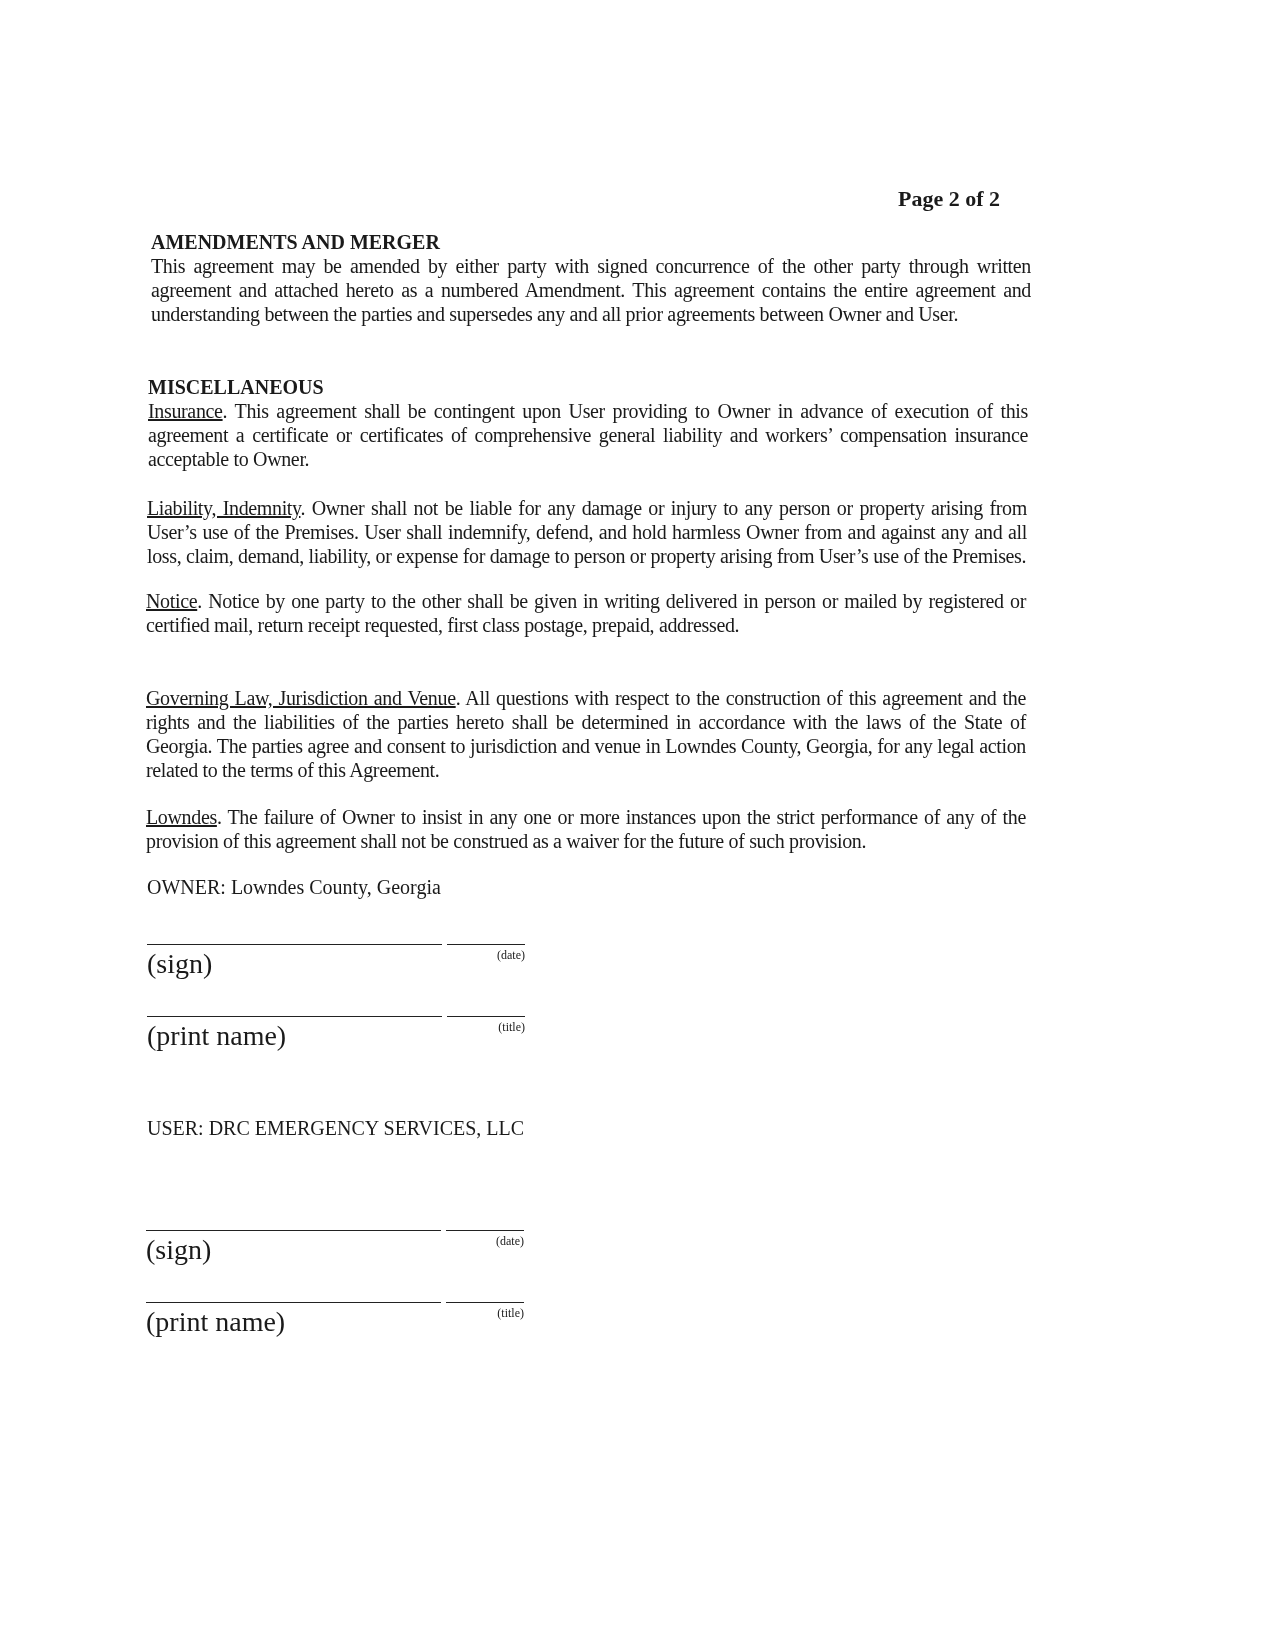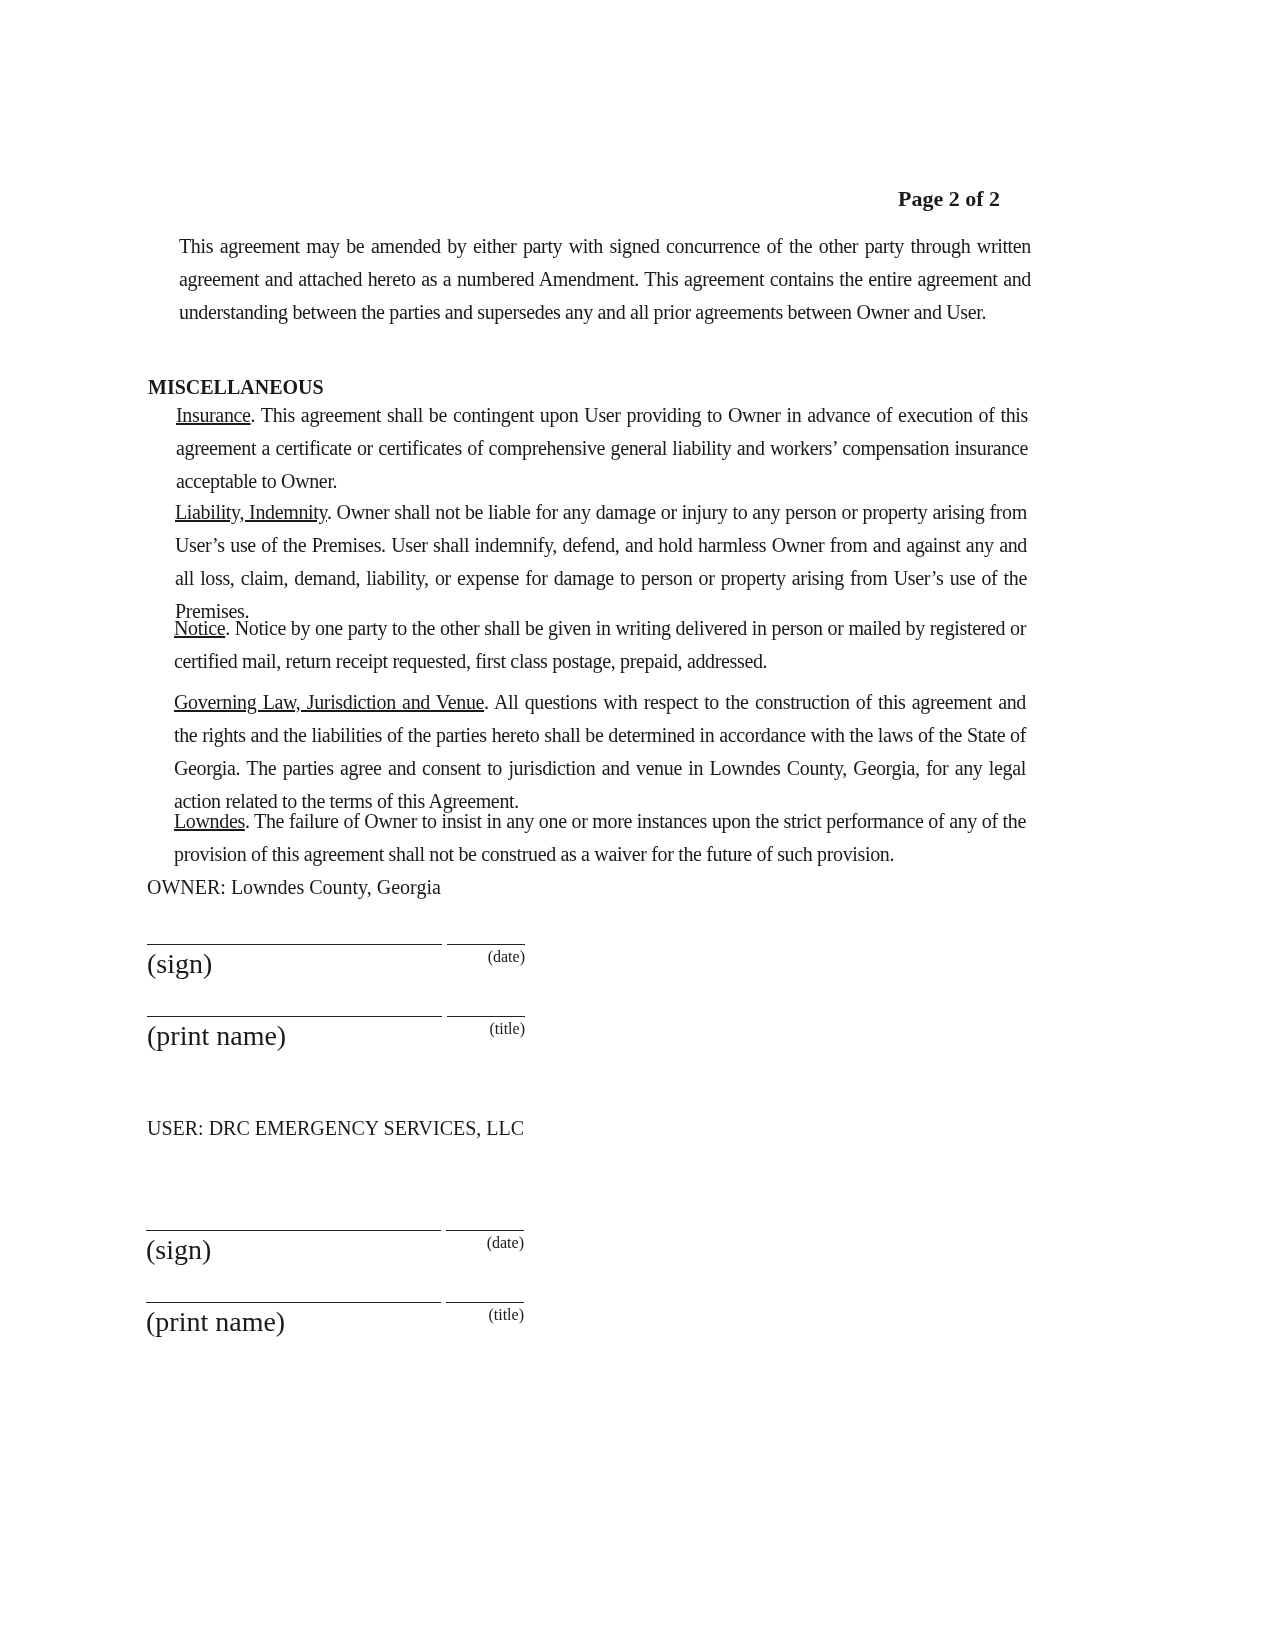--- a/index.html
+++ b/index.html
@@ -1,48 +1,49 @@
 <!DOCTYPE html>
 <html><head>
 <meta charset="utf-8">
 <style>
   html, body { margin:0; padding:0; background:#ffffff; }
   body { width:1275px; height:1650px; position:relative; overflow:hidden; color:#1a1a1a; }
   .page-num { position:absolute; left:940px; top:196px; font-family:"Liberation Serif", serif; font-weight:bold; font-size:22px; }
   .sec { position:absolute; left:150px; width:935px; }
   .heading { font-family:"Liberation Serif", serif; font-weight:bold; font-size:20px; line-height:24px; }
   .heading.u { }
-  .para { font-family:"Liberation Serif", serif; font-size:20px; line-height:33px; text-align:justify; letter-spacing:-0.35px; word-spacing:0px;margin-left:28px; }
+  .para { font-family:"Liberation Serif", serif; font-size:20px; line-height:24px; text-align:justify; letter-spacing:-0.35px; word-spacing:0px; }
   .para .lead { text-decoration:underline; }
   .party { position:absolute; left:153px; font-family:"Liberation Serif", serif; font-size:20px; }
   .sigrow { position:absolute; left:153px; width:380px; height:40px; }
   .sigline-a { position:absolute; left:0; top:0; width:295px; border-top:1.5px solid #222; }
   .sigline-b { position:absolute; left:300px; top:0; width:78px; border-top:1.5px solid #222; }
   .siglab-a { position:absolute; left:0; top:4px; font-family:"Liberation Serif", serif; font-size:28px; }
-  .siglab-b { position:absolute; right:2px; top:4px; font-family:"Liberation Serif", serif; font-size:16px; }
+  .siglab-b { position:absolute; right:2px; top:4px; font-family:"Liberation Serif", serif; font-size:12px; }
 </style>
 </head>
 <body>
 
 <div class="page-num" style="left:898px; top:186px;">Page 2 of 2</div>
 
 <div class="sec" style="top:230px; left:151px; width:880px;">
+  <div class="heading">AMENDMENTS AND MERGER</div>
   <div class="para">This agreement may be amended by either party with signed concurrence of the other party through written agreement and attached hereto as a numbered Amendment. This agreement contains the entire agreement and understanding between the parties and supersedes any and all prior agreements between Owner and User.</div>
 </div>
 
 <div class="sec" style="top:375px; left:148px; width:880px;">
   <div class="heading u">MISCELLANEOUS</div>
   <div class="para"><span class="lead">Insurance</span><span>. This agreement shall be contingent upon User providing to Owner in advance of execution of this agreement a certificate or certificates of comprehensive general liability and workers’ compensation insurance acceptable to Owner.</span></div>
 </div>
 
 <div class="sec" style="top:496px; left:147px; width:880px;">
   <div class="para"><span class="lead">Liability, Indemnity</span><span>. Owner shall not be liable for any damage or injury to any person or property arising from User’s use of the Premises. User shall indemnify, defend, and hold harmless Owner from and against any and all loss, claim, demand, liability, or expense for damage to person or property arising from User’s use of the Premises.</span></div>
 </div>
 
-<div class="sec" style="top:612px; left:146px; width:880px;">
+<div class="sec" style="top:589px; left:146px; width:880px;">
   <div class="para"><span class="lead">Notice</span><span>. Notice by one party to the other shall be given in writing delivered in person or mailed by registered or certified mail, return receipt requested, first class postage, prepaid, addressed.</span></div>
 </div>
 
 <div class="sec" style="top:686px; left:146px; width:880px;">
   <div class="para"><span class="lead">Governing Law, Jurisdiction and Venue</span><span>. All questions with respect to the construction of this agreement and the rights and the liabilities of the parties hereto shall be determined in accordance with the laws of the State of Georgia. The parties agree and consent to jurisdiction and venue in Lowndes County, Georgia, for any legal action related to the terms of this Agreement.</span></div>
 </div>
 
 <div class="sec" style="top:805px; left:146px; width:880px;">
   <div class="para"><span class="lead">Lowndes</span><span>. The failure of Owner to insist in any one or more instances upon the strict performance of any of the provision of this agreement shall not be construed as a waiver for the future of such provision.</span></div>
 </div>

